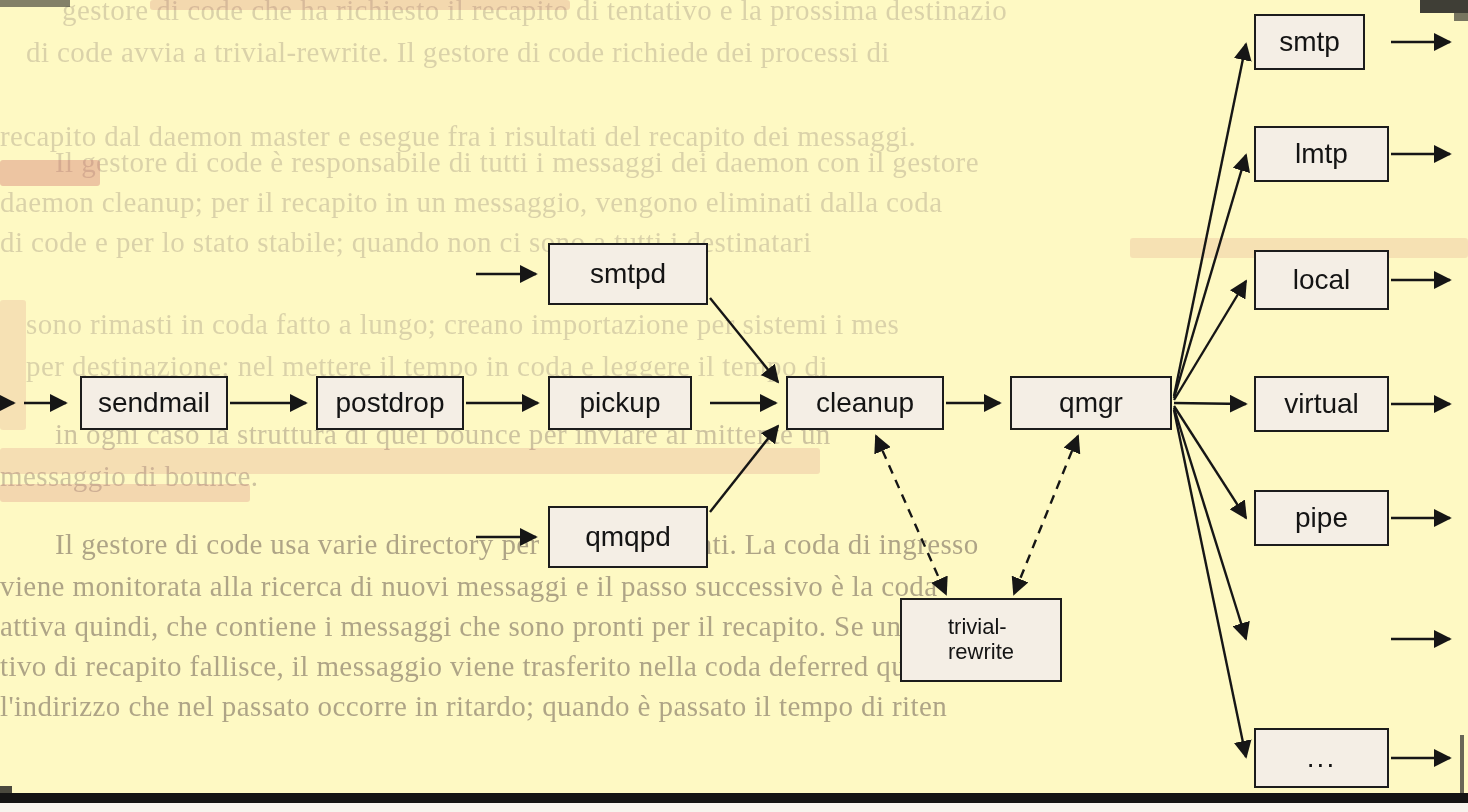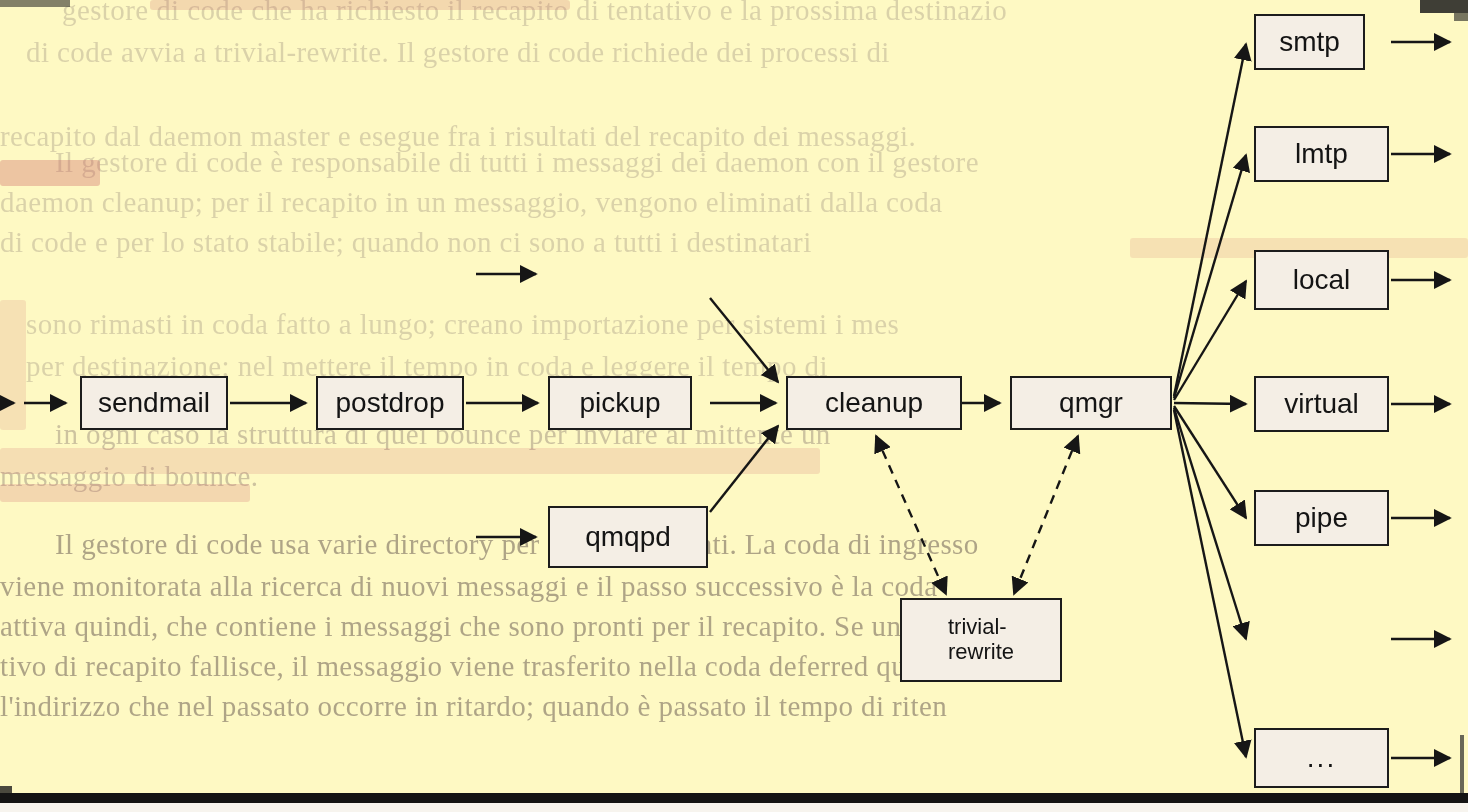--- a/index.html
+++ b/index.html
@@ -47,21 +47,21 @@
     font-size:28px;color:#141414;
     box-sizing:border-box;
     z-index:3;
   }
   .multiline{white-space:pre-line;text-align:left;line-height:1.12;font-size:22px;}
   .n-sendmail{left:80px;top:376px;width:148px;height:54px;}
   .n-postdrop{left:316px;top:376px;width:148px;height:54px;}
   .n-pickup{left:548px;top:376px;width:144px;height:54px;}
   .n-smtpd{left:548px;top:243px;width:160px;height:62px;}
   .n-qmqpd{left:548px;top:506px;width:160px;height:62px;}
-  .n-cleanup{left:786px;top:376px;width:176px;height:54px;}
+  .n-cleanup{left:786px;top:376px;width:158px;height:54px;}
   .n-qmgr{left:1010px;top:376px;width:162px;height:54px;}
   .n-trivial{left:900px;top:598px;width:162px;height:84px;}
   .n-smtp{left:1254px;top:14px;width:111px;height:56px;}
   .n-lmtp{left:1254px;top:126px;width:135px;height:56px;}
   .n-local{left:1254px;top:250px;width:135px;height:60px;}
   .n-virtual{left:1254px;top:376px;width:135px;height:56px;}
   .n-pipe{left:1254px;top:490px;width:135px;height:56px;}
   .n-spawn{left:1254px;top:610px;width:135px;height:58px;}
   .n-more{left:1254px;top:728px;width:135px;height:60px;letter-spacing:2px;}
   
@@ -139,20 +139,21 @@
     <line x1="1391" y1="639" x2="1450" y2="639" marker-end="url(#ah)"></line>
     <line x1="1391" y1="758" x2="1450" y2="758" marker-end="url(#ah)"></line>
 
     <line class="dashed" x1="876" y1="436" x2="946" y2="594" marker-start="url(#ah)" marker-end="url(#ah)"></line>
     <line class="dashed" x1="1078" y1="436" x2="1014" y2="594" marker-start="url(#ah)" marker-end="url(#ah)"></line>
   </svg>
 
   <div class="node n-sendmail">sendmail</div>
   <div class="node n-postdrop">postdrop</div>
   <div class="node n-pickup">pickup</div>
+  <div class="node n-smtpd">smtpd</div>
   <div class="node n-qmqpd">qmqpd</div>
   <div class="node n-cleanup">cleanup</div>
   <div class="node n-qmgr">qmgr</div>
   <div class="node n-trivial multiline">trivial-
 rewrite</div>
   <div class="node n-smtp">smtp</div>
   <div class="node n-lmtp">lmtp</div>
   <div class="node n-local">local</div>
   <div class="node n-virtual">virtual</div>
   <div class="node n-pipe">pipe</div>

